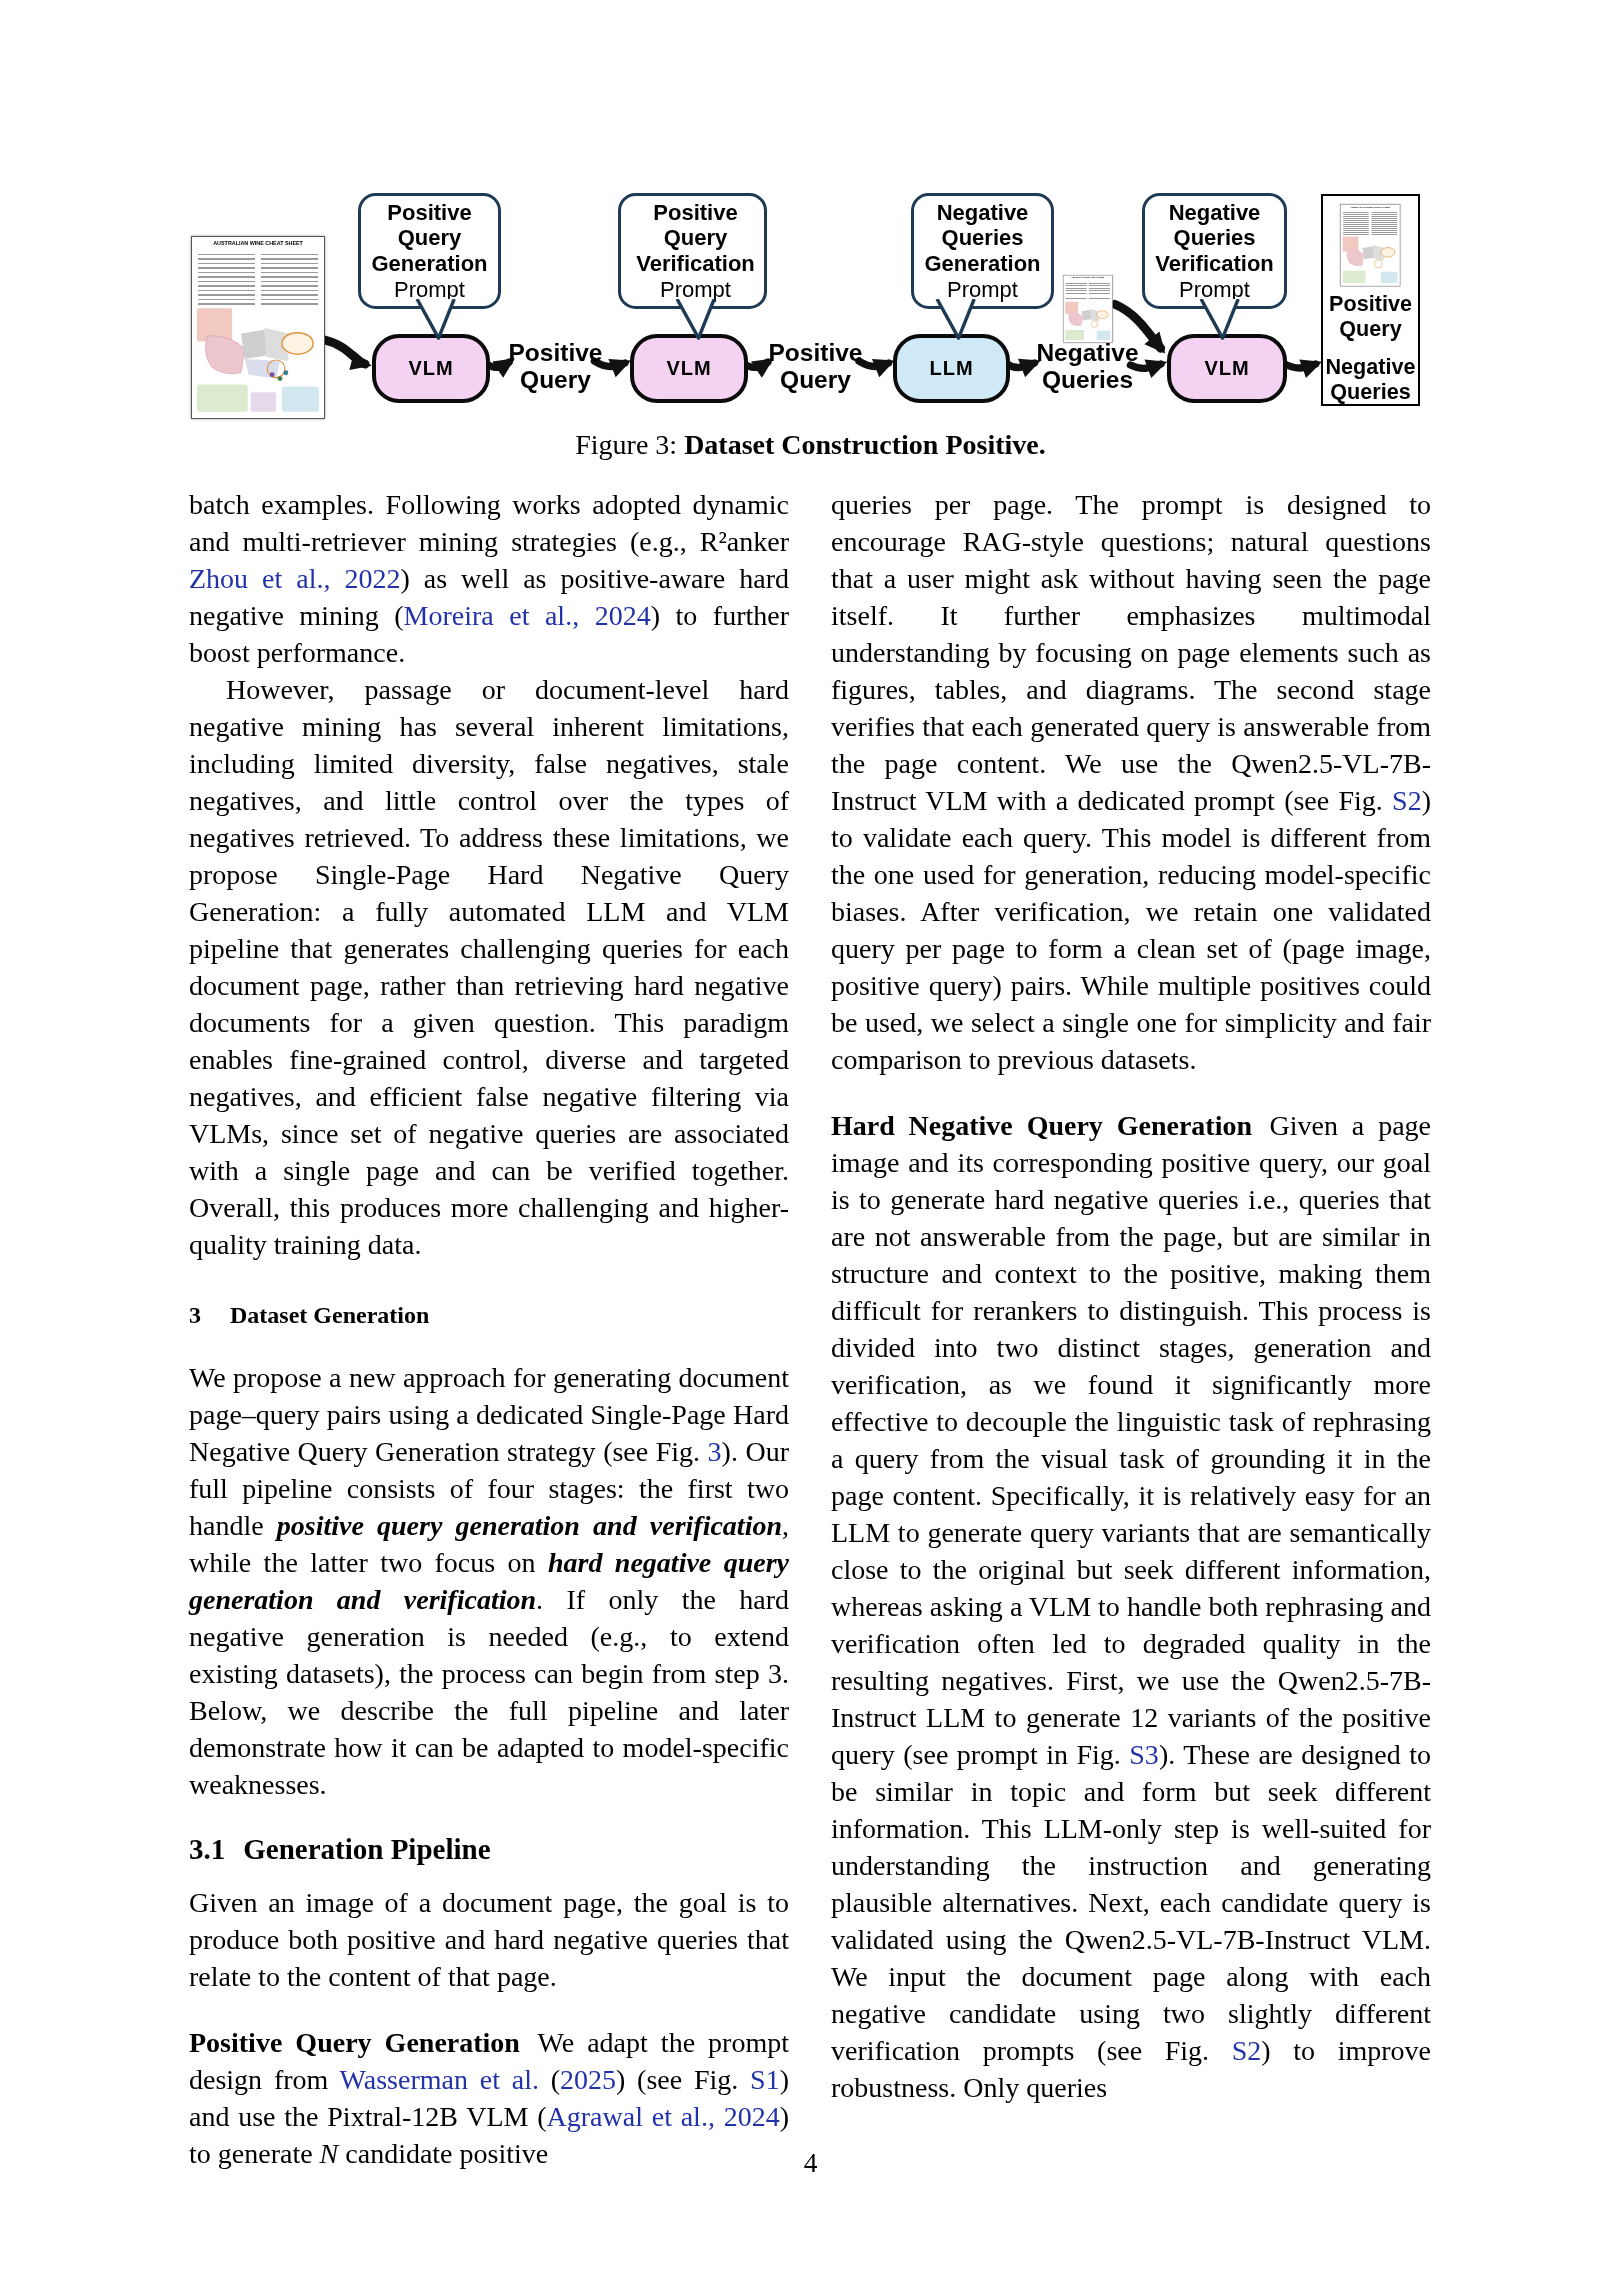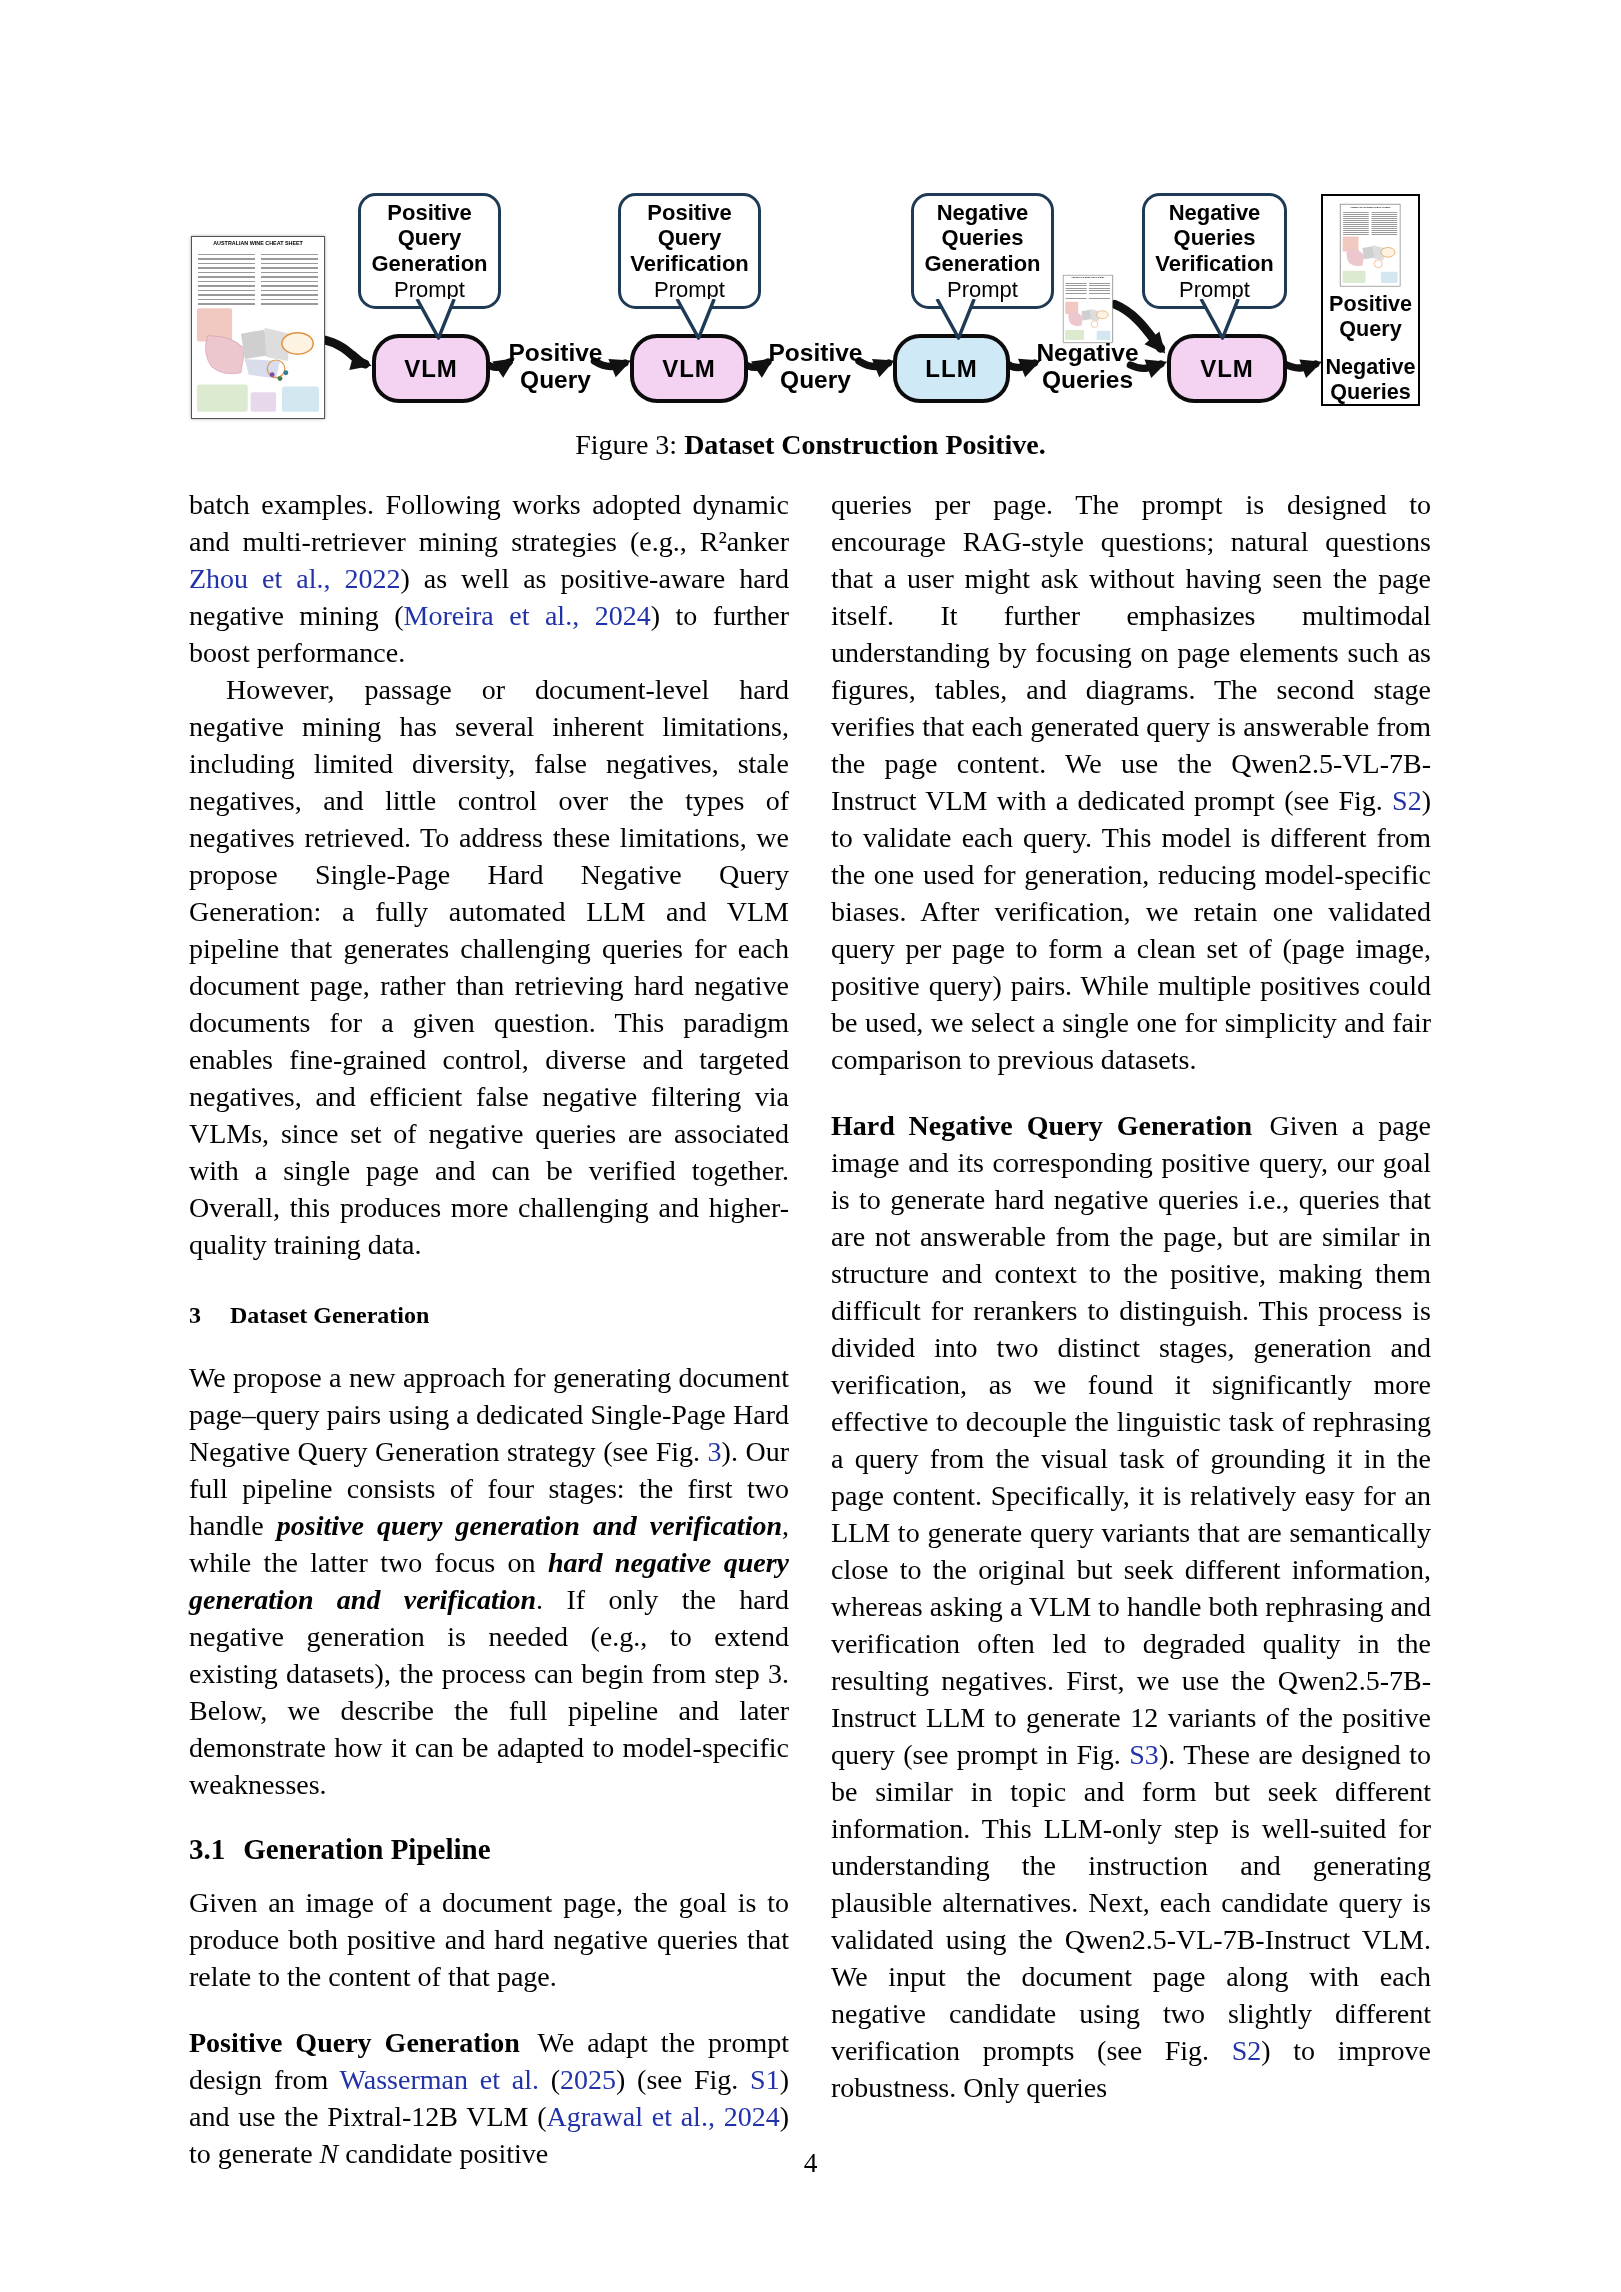--- a/index.html
+++ b/index.html
@@ -13,31 +13,31 @@
   
   .figure { position:absolute; left:127px; top:116px; width:1364px; height:306px;
             font-family:"Liberation Sans", sans-serif; }
   .arrows { position:absolute; left:0; top:0; width:1364px; height:306px; pointer-events:none; }
   .arrows path { fill:none; stroke:var(--arrow-color); stroke-width:7.5; stroke-linecap:round; }
   .arrows .thick { stroke-width:9; }
   .arrows marker path { fill:var(--arrow-color); stroke:none; }
 
   .mbox { position:absolute; top:218px; height:61px; border:4.9px solid #0b0b0b; border-radius:27px;
           display:flex; align-items:center; justify-content:center;
-          font-weight:700; font-size:24px; letter-spacing:1px; }
+          font-weight:700; font-size:20px; letter-spacing:1px; }
   .mbox.vlm { background:var(--vlm-fill); }
   .mbox.llm { background:var(--llm-fill); }
   #box1 { left:245px; width:110px; } #box2 { left:503px; width:110px; }
   #box3 { left:766px; width:109px; } #box4 { left:1040px; width:112px; }
 
   .bubble { position:absolute; top:77px; width:137px; height:110px; background:#fff;
             border:3.4px solid var(--bubble-border); border-radius:17.6px;
             display:flex; flex-direction:column; align-items:center; justify-content:center;
             text-align:center; z-index:2; }
-  #bub1 { left:231px; } #bub2 { left:491px; } #bub3 { left:784px; } #bub4 { left:1015px; width:139px; }
+  #bub1 { left:231px; } #bub2 { left:491px;padding-left:6px; } #bub3 { left:784px; } #bub4 { left:1015px; width:139px; }
   .bubble-title { font-weight:700; font-size:22px; line-height:25.5px; }
   .bubble-prompt { font-size:22px; line-height:25.5px; margin-top:1px; }
   .tail { position:absolute; top:183px; z-index:3; }
   #tail1 { left:286px; } #tail2 { left:546px; } #tail3 { left:806px; } #tail4 { left:1070px; }
   .tail path { fill:#fff; stroke:var(--bubble-border); stroke-width:3.5; stroke-linejoin:round; }
 
   .flowlabel { position:absolute; top:223px; width:127px; text-align:center;
                font-weight:700; font-size:24.5px; line-height:27.4px; }
   #fl1 { left:365px; } #fl2 { left:625px; } #fl3 { left:897px; }
 

